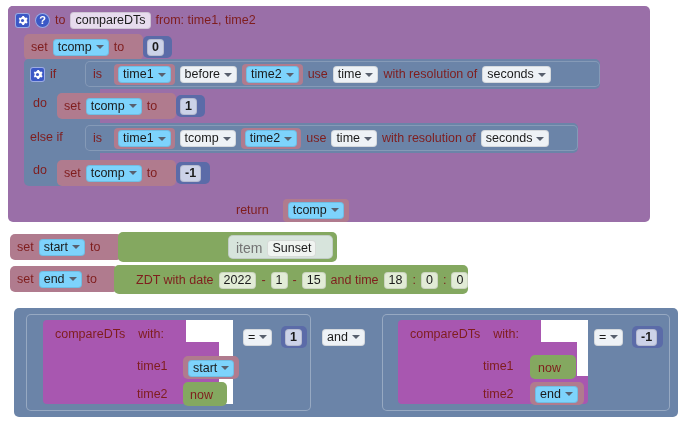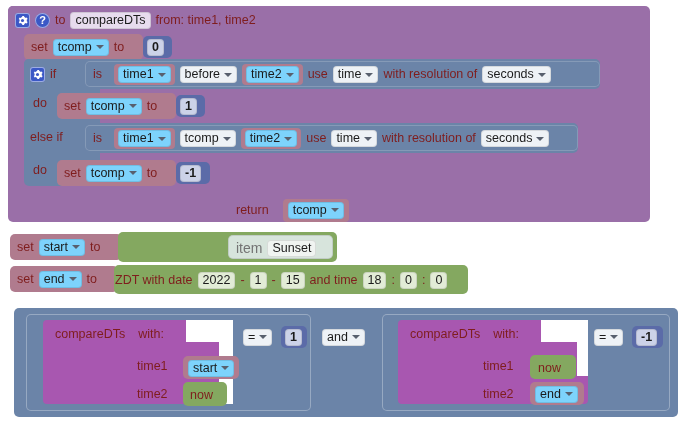--- a/index.html
+++ b/index.html
@@ -245,21 +245,21 @@
   <div class="blk c-var rnd" style="left:10px;top:266px;width:108px;height:26px;"></div>
   <div class="row" style="left:17px;top:270px;height:18px;">
     <span class="lbl">set</span>
     <span class="field var">
         <span>end</span>
         <i class="caret"></i>
       </span>
     <span class="lbl">to</span>
   </div>
   <div class="blk c-dt rnd" style="left:114px;top:265px;width:354px;height:29px;"></div>
-  <div class="row" style="left:115px;top:271px;height:18px;">
+  <div class="row" style="left:136px;top:271px;height:18px;">
     <span class="lbl">ZDT with date</span>
     <span class="field dt">2022</span>
     <span class="lbl">-</span>
     <span class="field dt">1</span>
     <span class="lbl">-</span>
     <span class="field dt">15</span>
     <span class="lbl">and time</span>
     <span class="field dt">18</span>
     <span class="lbl">:</span>
     <span class="field dt">0</span>

